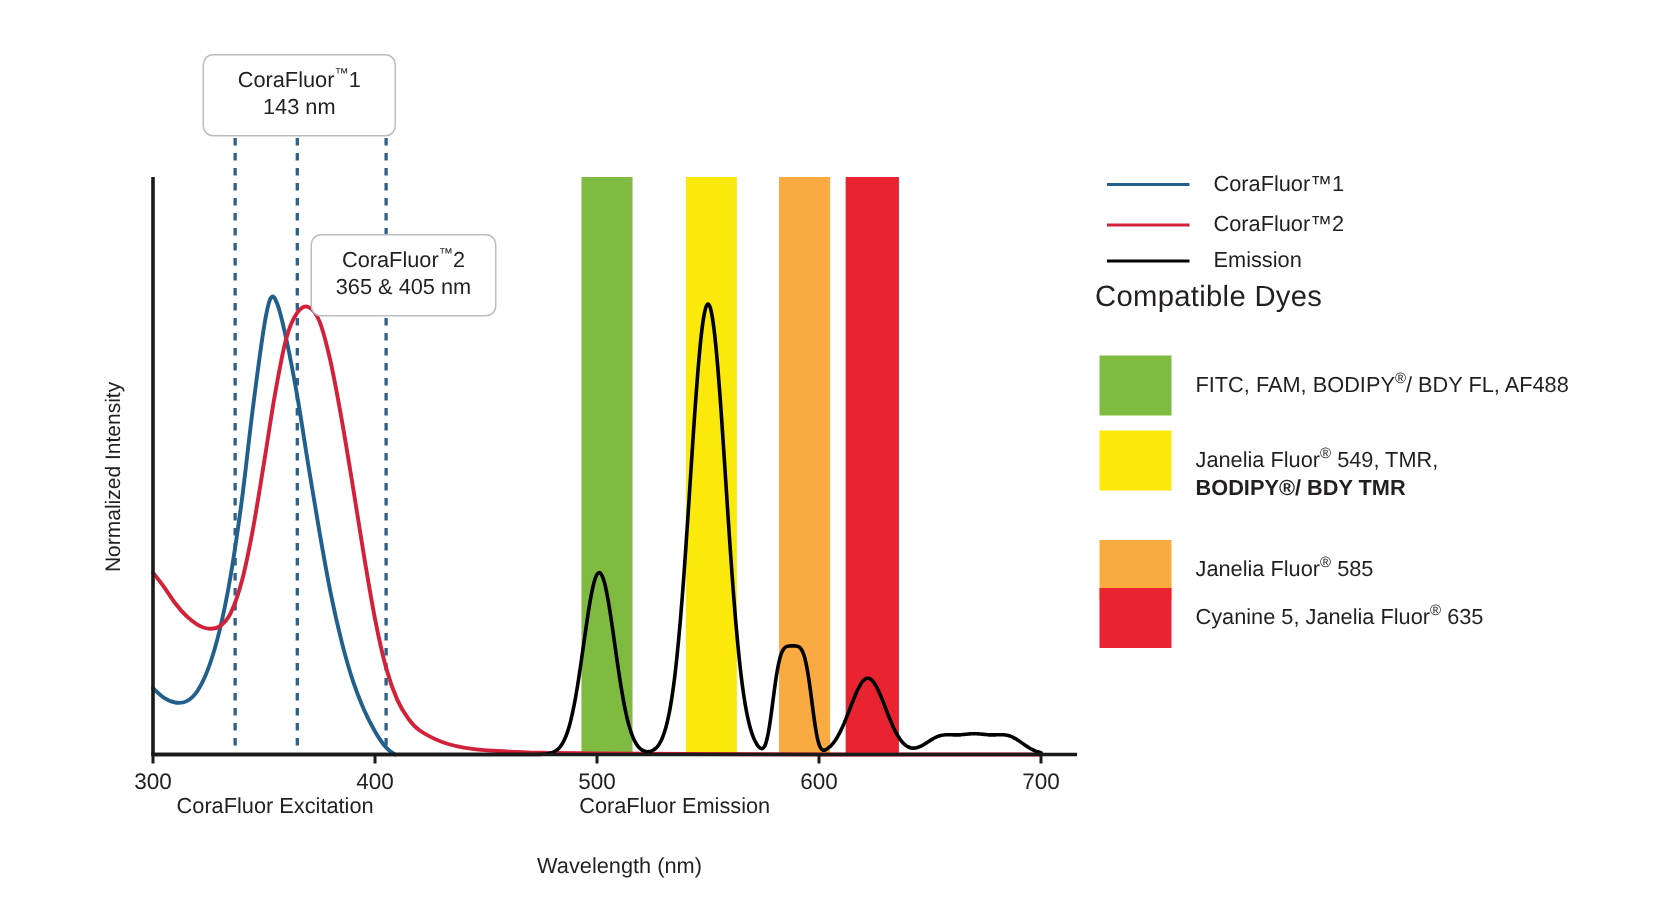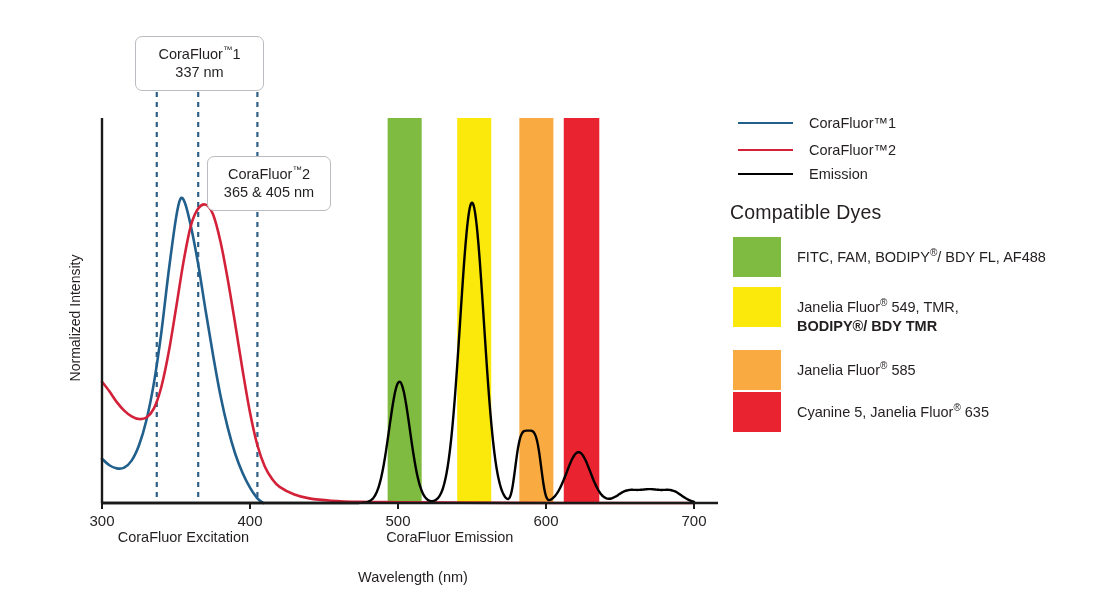--- a/index.html
+++ b/index.html
@@ -48,21 +48,21 @@
   .tm{font-size:9.5px;vertical-align:super;letter-spacing:0;}
 
   
   #legend-panel{position:absolute;left:730px;top:0;width:380px;height:612px;}
 
   .series-row{position:absolute;display:flex;align-items:center;}
   .series-swatch{width:55px;height:0;border-top-style:solid;margin-right:16px;}
   .series-label{font-size:14.5px;color:#231f20;}
 
   #dyes-title{
-    position:absolute;left:0;top:201px;
+    position:absolute;left:0;top:187px;
     font-size:19.5px;color:#231f20;letter-spacing:.2px;
   }
 
   .dye-row{position:absolute;display:flex;align-items:flex-start;}
   .dye-swatch{width:48px;height:40px;flex:0 0 auto;margin-right:16px;}
   .dye-label{font-size:14.5px;color:#231f20;line-height:1.32;padding-top:9px;}
   .dye-label .l2{display:block;font-weight:bold;}
   .reg{font-size:10px;vertical-align:super;}
 </style>
 </head>
@@ -95,21 +95,21 @@
         <line x1="694" y1="503" x2="694" y2="509" class="tick-line"></line>
         <text x="694" y="526" class="tick-label">700</text>
         <text x="183.4" y="542" class="band-label">CoraFluor Excitation</text>
         <text x="449.8" y="542" class="band-label">CoraFluor Emission</text>
         <text x="413" y="582" class="axis-title">Wavelength (nm)</text>
         <text x="0" y="0" class="ylabel" transform="translate(80,318) rotate(-90)">Normalized Intensity</text>
       </svg>
 
     <div class="callout" id="callout-0" style="left: 135px; top: 36px; width: 129px;">
       <span class="l1">CoraFluor<span class="tm">™</span>1</span>
-      <span class="l2">337 nm</span>
+      <span class="l2">143 nm</span>
     </div>
     <div class="callout" id="callout-1" style="left: 207px; top: 156px; width: 124px;">
       <span class="l1">CoraFluor<span class="tm">™</span>2</span>
       <span class="l2">365 &amp; 405 nm</span>
     </div>
   </div>
 
   <div id="legend-panel">
     <div id="series-legend">
         <div class="series-row" style="left: 8px; top: 115px;">
@@ -130,21 +130,21 @@
 
     <div id="dye-legend">
         <div class="dye-row" style="left: 3px; top: 237px;">
           <div class="dye-swatch" style="background: rgb(128, 187, 65);"></div>
           <div class="dye-label"><span>FITC, FAM, BODIPY<span class="reg">®</span>/ BDY FL, AF488</span></div>
         </div>
         <div class="dye-row" style="left: 3px; top: 287px; justify-content: space-between;">
           <div class="dye-swatch" style="background: rgb(251, 233, 11);"></div>
           <div class="dye-label"><span>Janelia Fluor<span class="reg">®</span> 549, TMR,</span><span class="l2">BODIPY®/ BDY TMR</span></div>
         </div>
-        <div class="dye-row" style="left: 3px; top: 350px;">
+        <div class="dye-row" style="left: 3px; top: 360px;">
           <div class="dye-swatch" style="background: rgb(249, 170, 65);"></div>
           <div class="dye-label"><span>Janelia Fluor<span class="reg">®</span> 585</span></div>
         </div>
         <div class="dye-row" style="left: 3px; top: 392px;">
           <div class="dye-swatch" style="background: rgb(234, 35, 48);"></div>
           <div class="dye-label"><span>Cyanine 5, Janelia Fluor<span class="reg">®</span> 635</span></div>
         </div>
       </div>
   </div>
 

